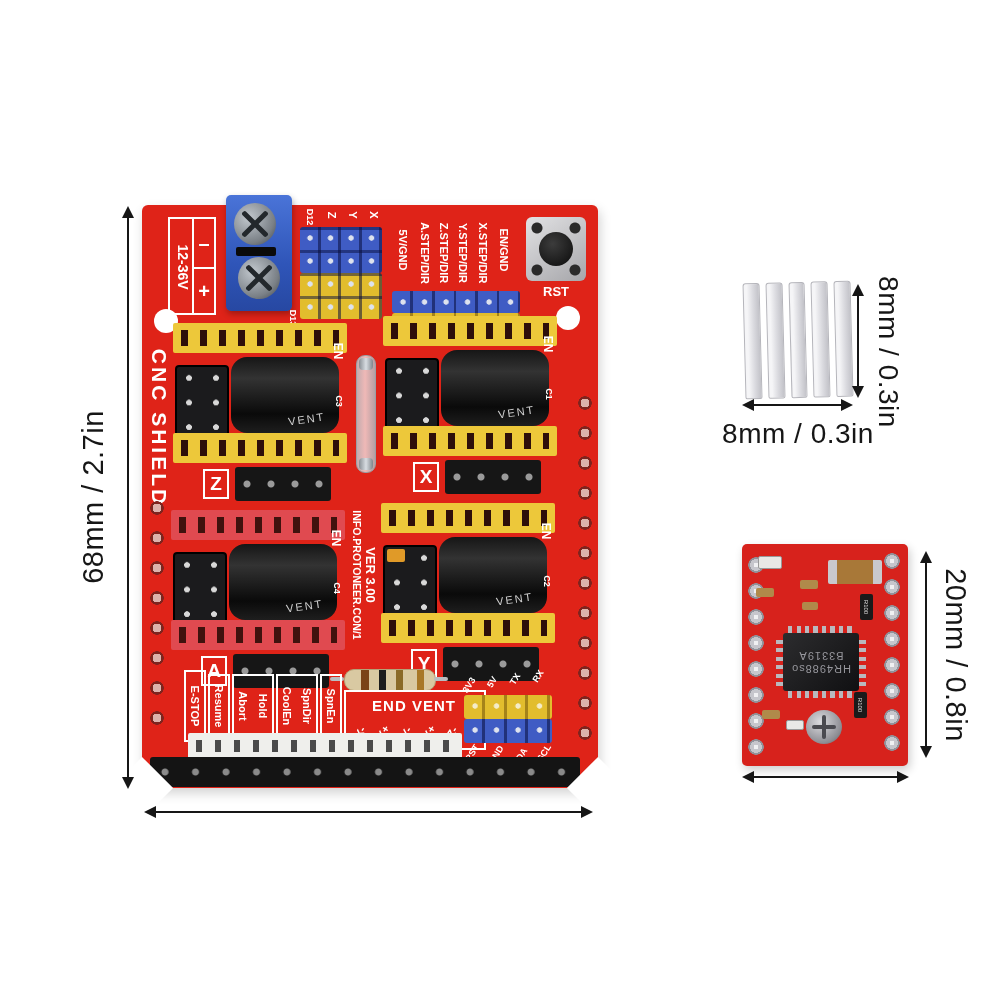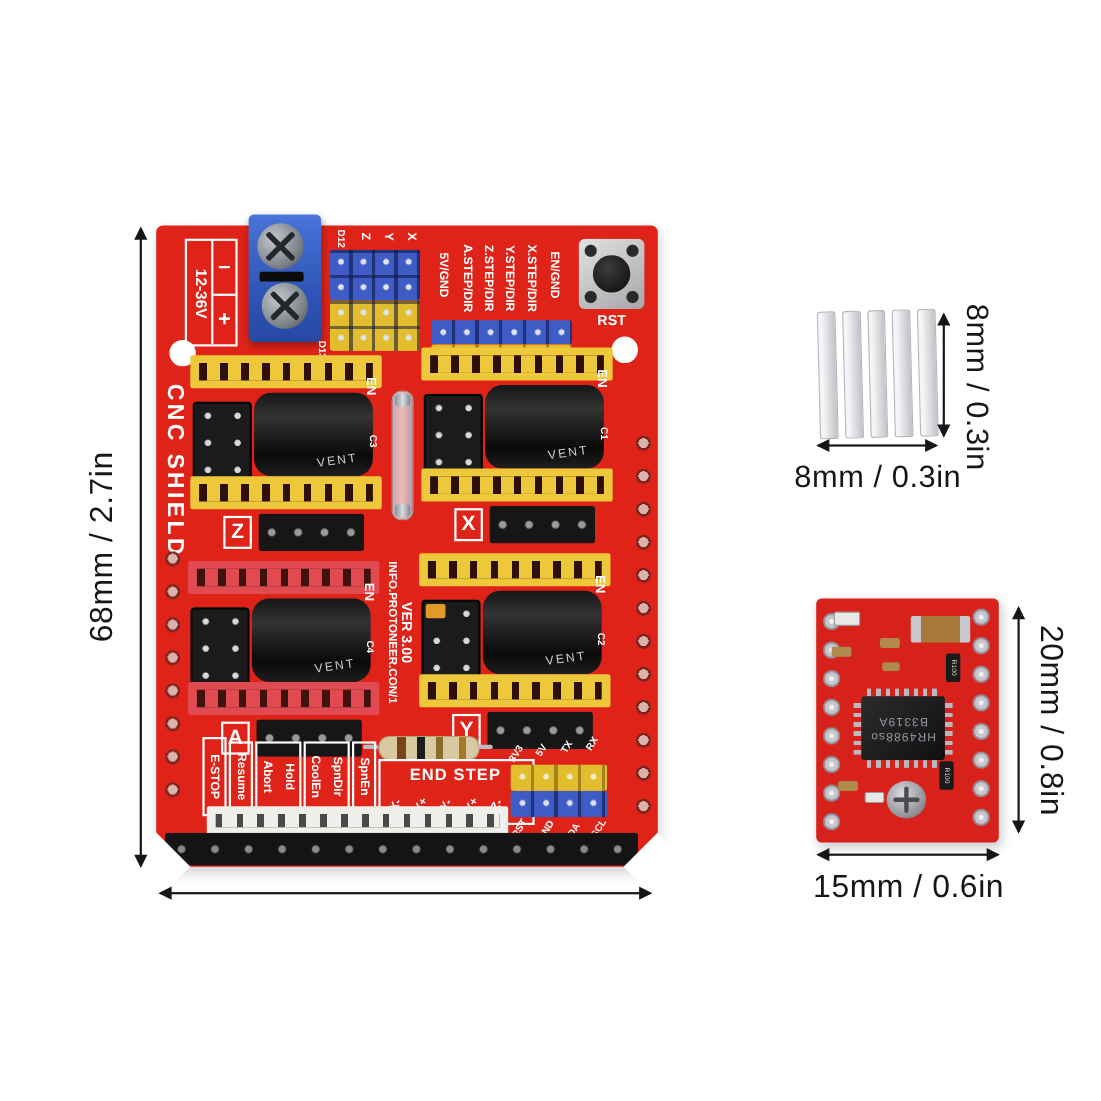--- a/index.html
+++ b/index.html
@@ -228,21 +228,21 @@
     <div class="silkbox" style="left:90px;top:469px;width:42px;height:64px;"></div>
     <span class="lbl r90 silk" style="left:101px;top:501px;font-size:11px;">Abort</span>
     <span class="lbl r90 silk" style="left:121px;top:501px;font-size:11px;">Hold</span>
     <div class="silkbox" style="left:134px;top:469px;width:42px;height:64px;"></div>
     <span class="lbl r90 silk" style="left:145px;top:501px;font-size:11px;">CoolEn</span>
     <span class="lbl r90 silk" style="left:165px;top:501px;font-size:11px;">SpnDir</span>
     <div class="silkbox" style="left:178px;top:469px;width:22px;height:64px;"></div>
     <span class="lbl r90 silk" style="left:189px;top:501px;font-size:11px;">SpnEn</span>
 
     <div class="silkbox" style="left:202px;top:485px;width:142px;height:60px;">
-      <span class="lbl ctr silk" style="left:68px;top:13px;font-size:15px;letter-spacing:1px;">END STEP</span>
+      <span class="lbl ctr silk" style="left:68px;top:13px;font-size:15px;letter-spacing:1px;">END VENT</span>
       <span class="lbl rm55 silk" style="left:14px;top:40px;font-size:11px;">X-</span>
       <span class="lbl rm55 silk" style="left:37px;top:40px;font-size:11px;">X+</span>
       <span class="lbl rm55 silk" style="left:60px;top:40px;font-size:11px;">Y-</span>
       <span class="lbl rm55 silk" style="left:83px;top:40px;font-size:11px;">Y+</span>
       <span class="lbl rm55 silk" style="left:106px;top:40px;font-size:11px;">Z-</span>
       <span class="lbl rm55 silk" style="left:129px;top:40px;font-size:11px;">Z+</span>
     </div>
 
     <span class="lbl rm55 silk" style="left:327px;top:480px;font-size:9px;">3V3</span>
     <span class="lbl rm55 silk" style="left:350px;top:477px;font-size:9px;">5V</span>
@@ -306,15 +306,14 @@
     <div class="smd" style="left:112px;top:148px;width:13px;height:26px;background:#1a1a1a;">
       <span class="lbl r90" style="left:6px;top:13px;font-size:6px;color:#ddd;">R100</span>
     </div>
     <div class="smd" style="left:20px;top:166px;width:18px;height:9px;background:#b08a4a;"></div>
     <div class="smd" style="left:44px;top:176px;width:16px;height:8px;background:#e8e8e6;border:1px solid #999;"></div>
     <div class="pot" style="left:64px;top:166px;"></div>
   </div>
   <div class="vdim" style="left:925px;top:553px;height:203px;"></div>
   <span class="lbl r90 dimlabel" style="left:955px;top:655px;">20mm / 0.8in</span>
   <div class="hdim" style="left:744px;top:776px;width:163px;"></div>
-  <span class="lbl ctr dimlabel" style="left:826px;top:807px;">15mm / 0.6in</span>
 
 </div>
 
 </body></html>

